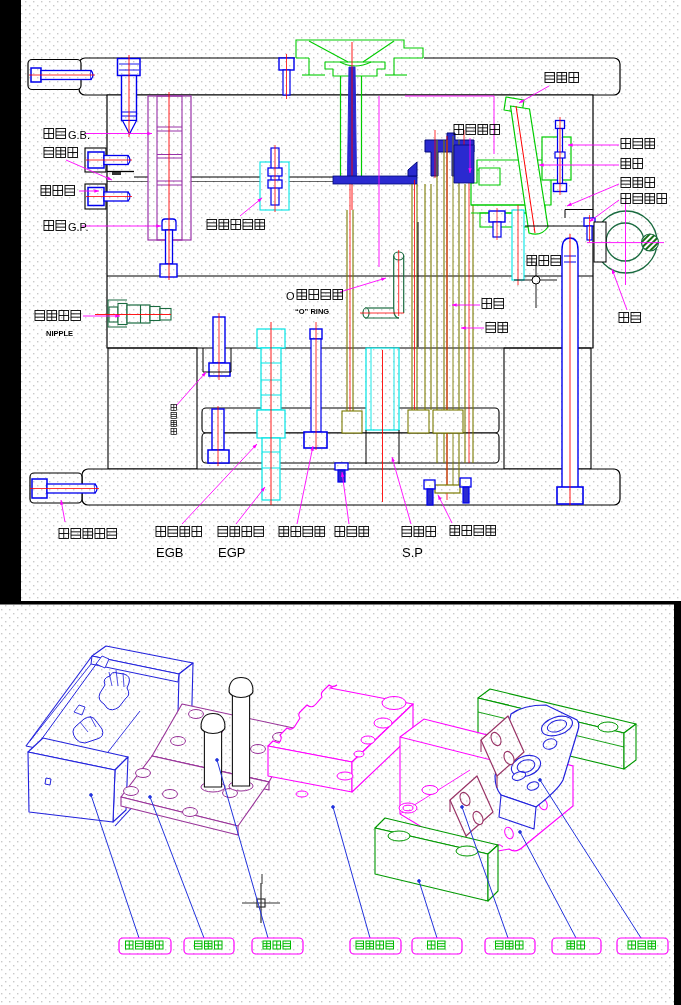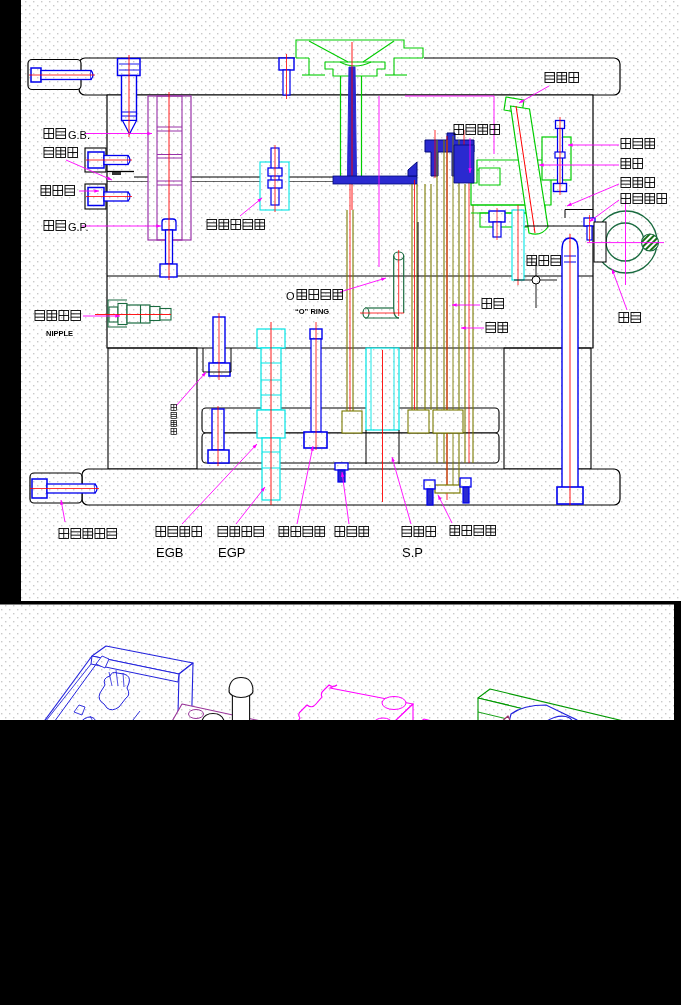--- a/index.html
+++ b/index.html
@@ -1,16 +1,16 @@
 <!DOCTYPE html>
 <html><head><meta charset="utf-8">
 <style>
 html,body{margin:0;padding:0;background:#000;}
 *{font-family:"Liberation Sans",sans-serif;}
-#c{position:relative;width:681px;height:720px;}
+#c{position:relative;width:681px;height:1005px;}
 </style></head>
 <body>
 <div id="c"><svg width="681" height="1005" viewBox="0 0 681 1005">
       <defs>
         <pattern id="dots" width="8" height="8" patternUnits="userSpaceOnUse">
           <rect width="8" height="8" fill="#ffffff"></rect>
           <rect x="1" y="1" width="1.4" height="1.4" fill="#c9c9c9"></rect>
           <rect x="5" y="5" width="1.4" height="1.4" fill="#c9c9c9"></rect>
         </pattern>
         <pattern id="hatch" width="4" height="4" patternUnits="userSpaceOnUse" patternTransform="rotate(45)">

